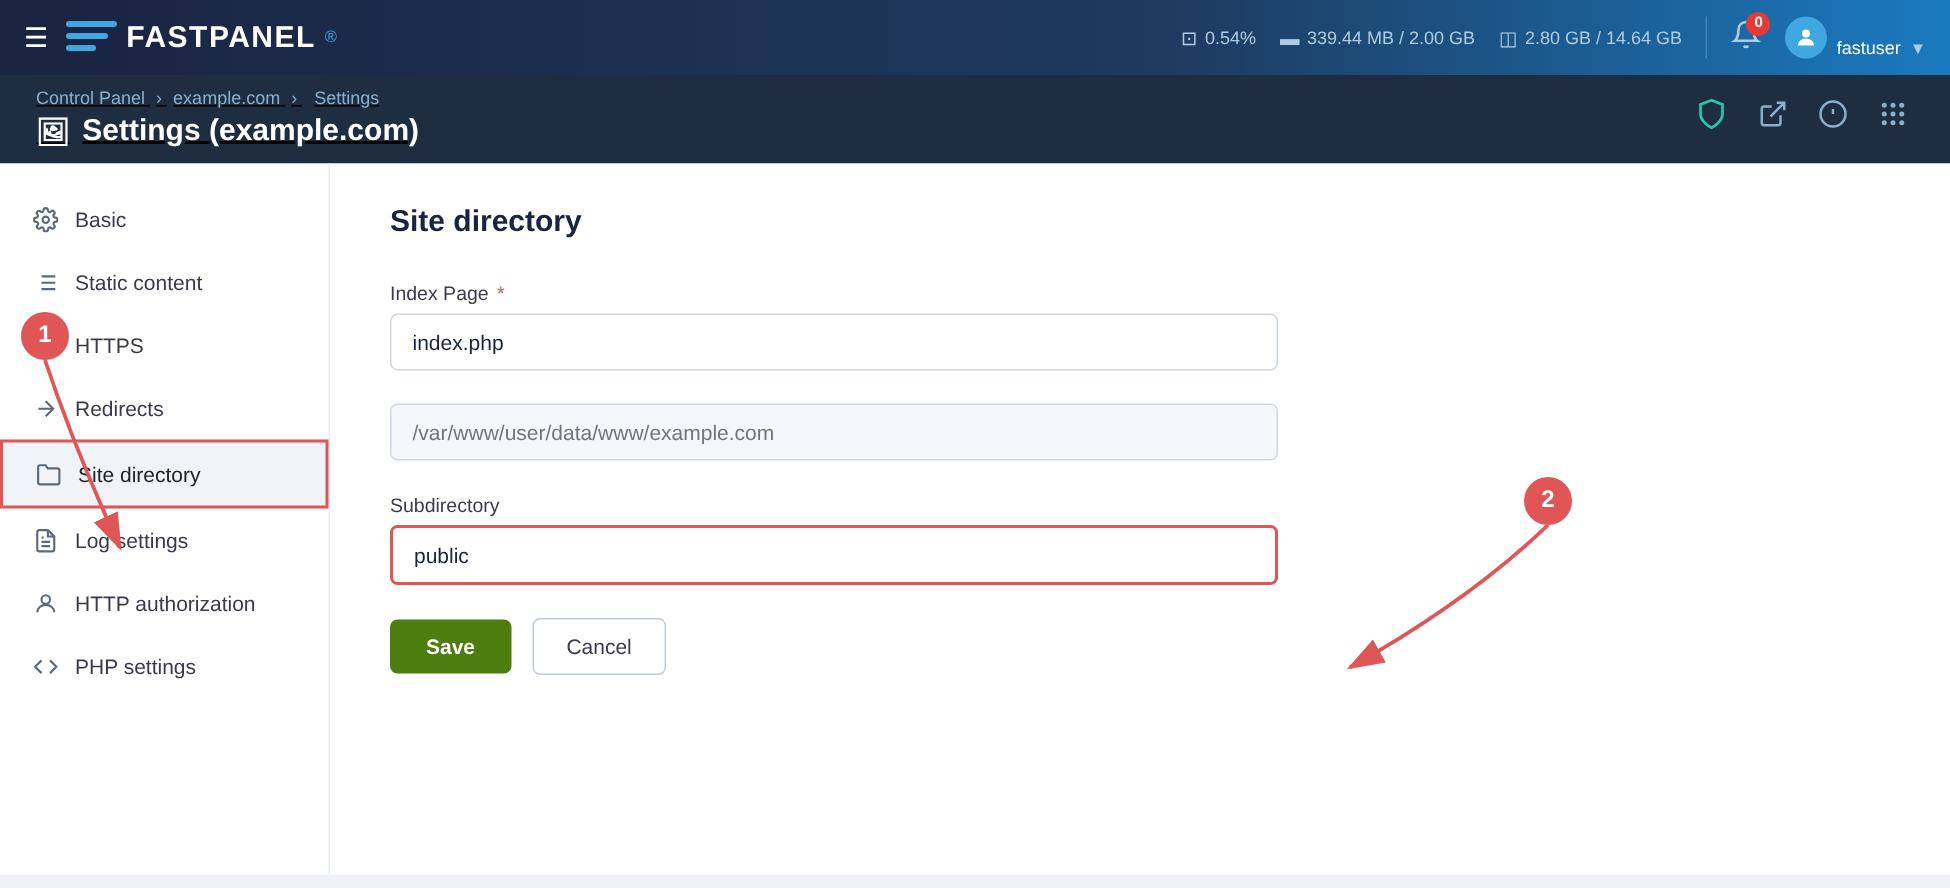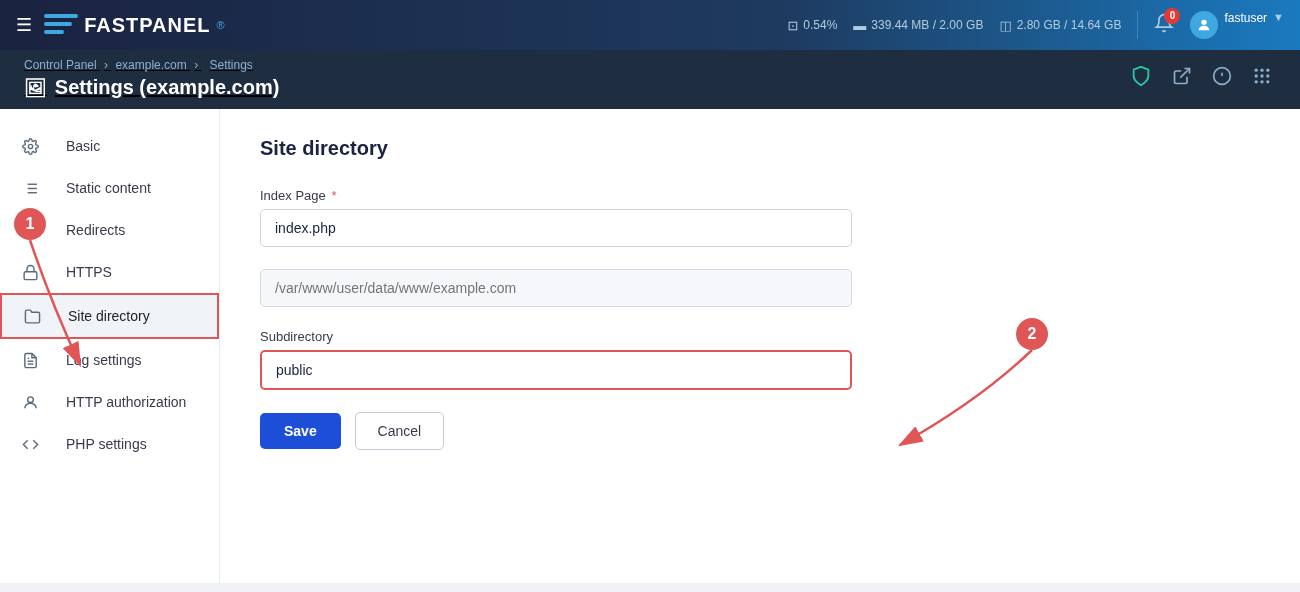--- a/index.html
+++ b/index.html
@@ -16,21 +16,21 @@
     }
     .navbar-left { display: flex; align-items: center; gap: 12px; }
     .hamburger { color: #fff; font-size: 18px; cursor: pointer; }
     .logo { display: flex; align-items: center; gap: 6px; justify-content: flex-end; }
     .logo-text { color: #fff; font-size: 20px; font-weight: 800; letter-spacing: 1px; }
     .navbar-right { display: flex; align-items: center; gap: 16px; color: #cde; font-size: 12px; }
     .nav-stat { display: flex; align-items: center; gap: 5px; color: #b0cce0; }
     .nav-divider { width: 1px; height: 28px; background: rgba(255,255,255,0.2); }
     .notif-btn { position: relative; cursor: pointer; color: #b0cce0; font-size: 18px; }
     .notif-badge { position: absolute; top: -5px; right: -6px; background: #e53935; color: #fff; border-radius: 50%; width: 16px; height: 16px; font-size: 10px; display: flex; align-items: center; justify-content: center; font-weight: bold; }
-    .user-btn { display: flex; align-items: flex-start; gap: 6px; color: #fff; cursor: pointer; }
+    .user-btn { display: flex; align-items: flex-end; gap: 6px; color: #fff; cursor: pointer; }
     .user-avatar { width: 28px; height: 28px; border-radius: 50%; background: #3fa8e0; display: flex; align-items: center; justify-content: center; font-size: 14px; }
 
     
     .subheader {
       background: #1e2d40;
       padding: 8px 24px 10px 24px;
       display: flex;
       align-items: center;
       justify-content: space-between;
       text-decoration: underline;
@@ -51,21 +51,21 @@
     .sidebar {
       width: 220px;
       background: #fff;
       border-right: 1px solid #e8ecf0;
       padding: 16px 0;
       flex-shrink: 0;
     }
     .sidebar-item {
       display: flex;
       align-items: center;
-      gap: 26px;
+      gap: 10px;
       padding: 11px 20px;
       cursor: pointer;
       color: #3a3a4a;
       font-size: 14px;
       border-radius: 0;
       transition: background 0.15s;
     }
     .sidebar-item.active {
       background: #f0f4f8;
       border: 2px solid #e05555;
@@ -93,21 +93,21 @@
       border-radius: 5px;
       font-size: 14px;
       color: #1a2340;
       background: #fff;
       outline: none;
     }
     .form-input.readonly { background: #f5f7fa; color: #8a9aaa; }
     .form-input.highlighted { border: 2px solid #e05555; }
 
     .btn-save {
-      background: #1d4ed8;
+      background: #4d7c0f;
       color: #fff;
       border: none;
       padding: 10px 24px;
       border-radius: 5px;
       font-size: 14px;
       font-weight: 600;
       cursor: pointer;
       margin-right: 10px;
     }
     .btn-cancel {
@@ -269,35 +269,35 @@
               <line x1="3" y1="12" x2="3.01" y2="12"></line>
               <line x1="3" y1="18" x2="3.01" y2="18"></line>
             </svg>
         </span>
         <span>Static content</span>
       </div>
 
       <div class="sidebar-item">
         <span class="sidebar-item-icon">
           <svg width="17" height="17" viewBox="0 0 24 24" fill="none" stroke="#5a6a7a" stroke-width="2">
+              <rect x="3" y="11" width="18" height="11" rx="2" ry="2"></rect>
+              <path d="M7 11V7a5 5 0 0 1 10 0v4"></path>
+            </svg>
+        </span>
+        <span>HTTPS</span>
+      </div>
+
+      <div class="sidebar-item">
+        <span class="sidebar-item-icon">
+          <svg width="17" height="17" viewBox="0 0 24 24" fill="none" stroke="#5a6a7a" stroke-width="2">
               <line x1="5" y1="12" x2="19" y2="12"></line>
               <polyline points="12 5 19 12 12 19"></polyline>
             </svg>
         </span>
         <span>Redirects</span>
-      </div>
-
-      <div class="sidebar-item">
-        <span class="sidebar-item-icon">
-          <svg width="17" height="17" viewBox="0 0 24 24" fill="none" stroke="#5a6a7a" stroke-width="2">
-              <rect x="3" y="11" width="18" height="11" rx="2" ry="2"></rect>
-              <path d="M7 11V7a5 5 0 0 1 10 0v4"></path>
-            </svg>
-        </span>
-        <span>HTTPS</span>
       </div>
 
       <div class="sidebar-item active">
         <span class="sidebar-item-icon">
           <svg width="17" height="17" viewBox="0 0 24 24" fill="none" stroke="#5a6a7a" stroke-width="2">
               <path d="M22 19a2 2 0 0 1-2 2H4a2 2 0 0 1-2-2V5a2 2 0 0 1 2-2h5l2 3h9a2 2 0 0 1 2 2z"></path>
             </svg>
         </span>
         <span>Site directory</span>
       </div>

